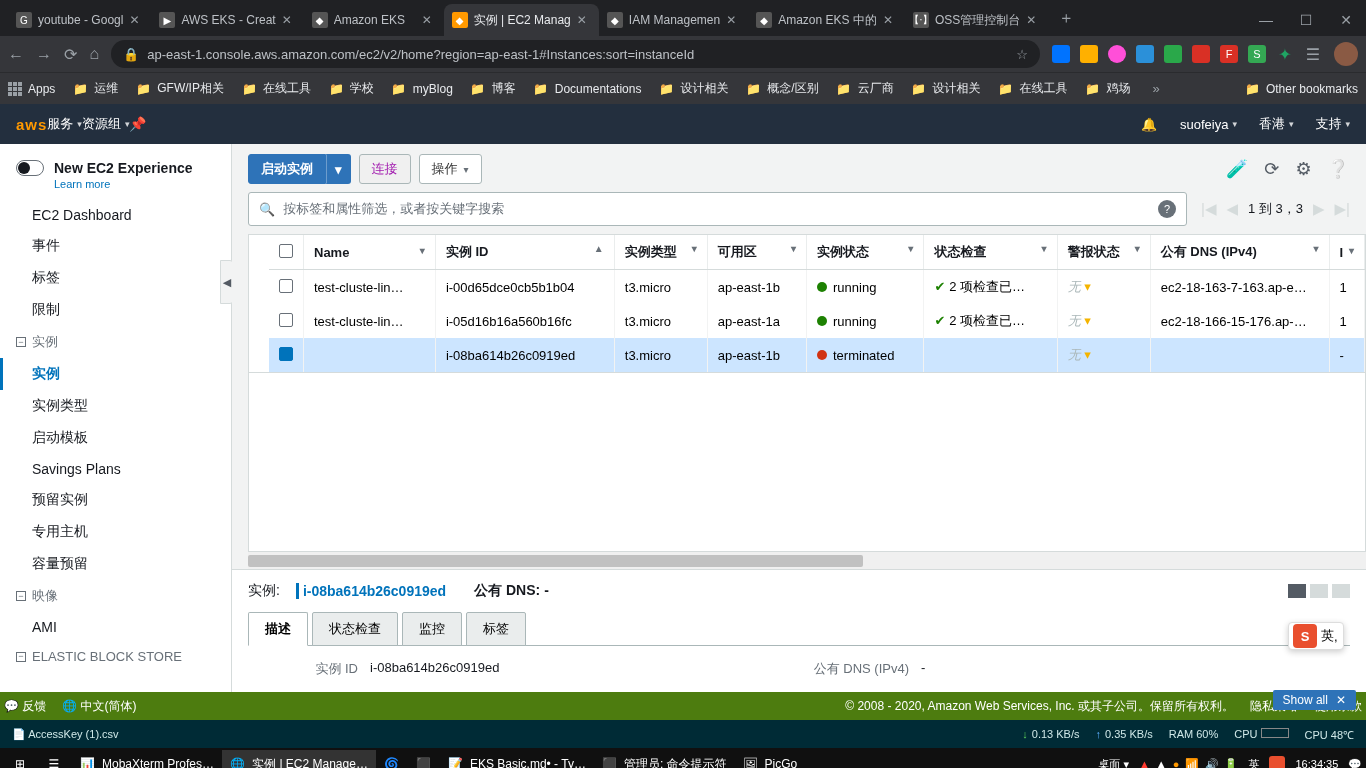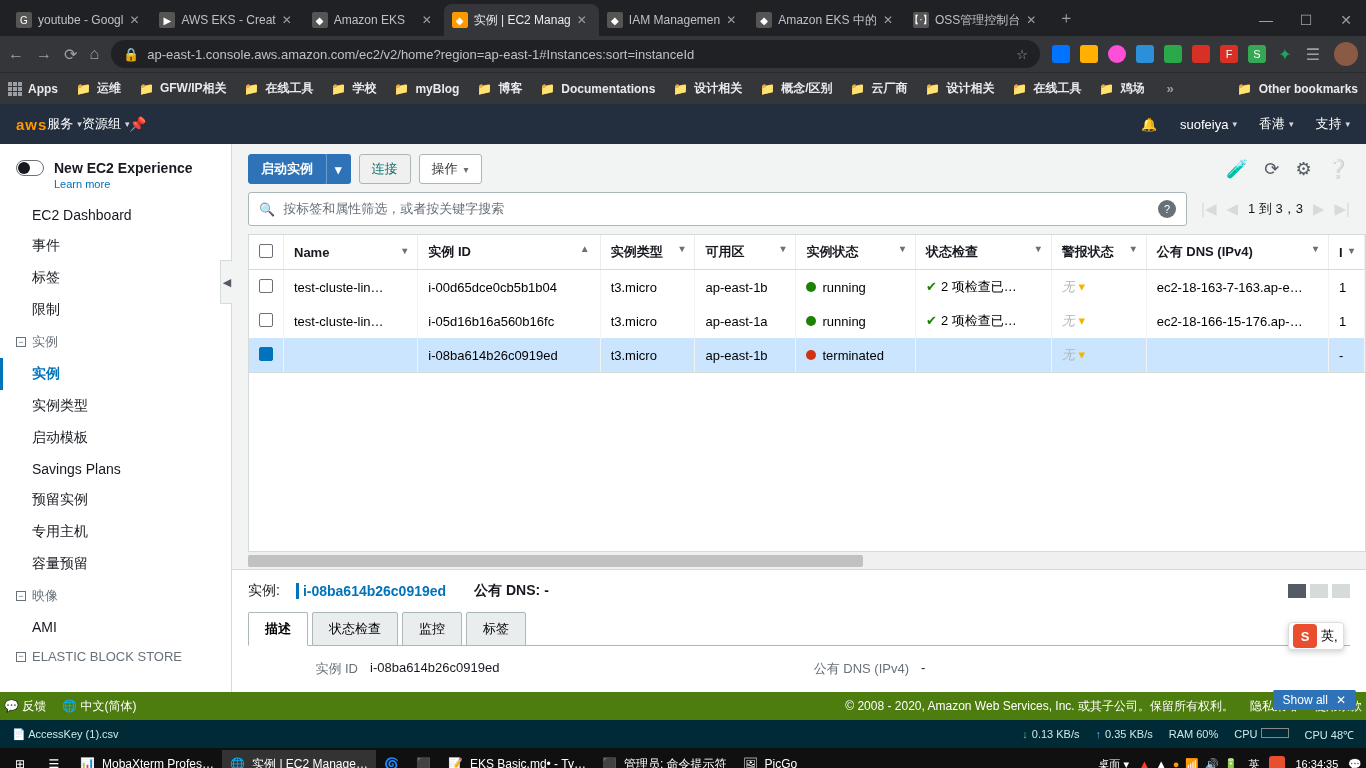--- a/index.html
+++ b/index.html
@@ -17,21 +17,21 @@
 .win-controls span { width: 40px; height: 32px; display: inline-flex; align-items: center; justify-content: center; font-size: 14px; }
 
 .addr-bar { height: 36px; background: #35363a; display: flex; align-items: center; padding: 0 8px; gap: 12px; }
 .addr-bar .navbtn { color: #9aa0a6; font-size: 16px; cursor: pointer; }
 .url-box { flex: 1; height: 28px; background: #202124; border-radius: 14px; display: flex; align-items: center; padding: 0 12px; color: #bdc1c6; font-size: 13px; gap: 8px; }
 .url-box .lock { color: #9aa0a6; }
 .ext-icons { display: flex; gap: 10px; align-items: center; }
 .ext-icons span { width: 18px; height: 18px; display: inline-flex; align-items: center; justify-content: center; border-radius: 3px; font-size: 11px; color: #fff; }
 .avatar { width: 24px; height: 24px; border-radius: 50%; background: #8a5a44; }
 
-.bookmarks { height: 32px; background: #35363a; border-top: 1px solid #2a2b2e; display: flex; align-items: center; padding: 0 8px; gap: 18px; font-weight: bold; }
+.bookmarks { height: 32px; background: #35363a; border-top: 1px solid #2a2b2e; display: flex; align-items: center; padding: 0 8px; gap: 18px; }
 .bm { display: flex; align-items: center; gap: 6px; color: #e8eaed; font-size: 12px; cursor: pointer; }
 .bm .folder { color: #f4b400; }
 .bm-more { color: #9aa0a6; margin-left: 4px; }
 .bm-right { margin-left: auto; }
 
 
 .aws-header { height: 40px; background: #232f3e; display: flex; align-items: center; padding: 0 16px; color: #fff; font-size: 13px; }
 .aws-logo { font-weight: 700; color: #ff9900; font-size: 15px; letter-spacing: 1px; }
 .aws-menu { display: flex; align-items: center; gap: 4px; cursor: pointer; }
 .aws-header .right { margin-left: auto; display: flex; gap: 22px; align-items: center; }
@@ -50,32 +50,32 @@
 .side-group { padding: 7px 16px; color: #687078; font-size: 13px; display: flex; align-items: center; gap: 6px; }
 .side-group .exp { width: 10px; height: 10px; border: 1px solid #687078; display: inline-flex; align-items: center; justify-content: center; font-size: 9px; line-height: 1; }
 .side-handle { position: absolute; left: 220px; top: 260px; width: 14px; height: 44px; background: #f2f3f3; border: 1px solid #d5dbdb; border-radius: 0 4px 4px 0; display: flex; align-items: center; justify-content: center; color: #545b64; font-size: 11px; }
 
 .main { flex: 1; display: flex; flex-direction: column; background: #f2f3f3; position: relative; }
 .toolbar { display: flex; align-items: center; gap: 8px; padding: 10px 16px 8px; background: #f2f3f3; }
 .btn { height: 30px; display: inline-flex; align-items: center; padding: 0 12px; border-radius: 3px; font-size: 13px; cursor: pointer; border: 1px solid #aab7b8; background: #fff; color: #333; gap: 6px; }
 .btn.primary { background: #2e73b8; border-color: #2e73b8; color: #fff; font-weight: 700; }
 .btn.primary-split { border-left: 1px solid rgba(255,255,255,.3); padding: 0 8px; border-radius: 0 3px 3px 0; }
 .btn.primary-main { border-radius: 3px 0 0 3px; }
-.btn.disabled { color: #0f766e; background: #f0f0f0; }
+.btn.disabled { color: #a21caf; background: #f0f0f0; }
 .toolbar .right { margin-left: auto; display: flex; gap: 16px; color: #545b64; align-items: center; }
 .toolbar .right span { font-size: 18px; cursor: pointer; }
 
 .searchbar { margin: 0 16px 8px; display: flex; align-items: center; }
 .search-input { flex: 1; height: 34px; border: 1px solid #aab7b8; border-radius: 3px; display: flex; align-items: center; padding: 0 10px; gap: 8px; background: #fff; color: #687078; }
 .search-input .qmark { margin-left: auto; width: 18px; height: 18px; border-radius: 50%; background: #687078; color: #fff; font-size: 11px; display: inline-flex; align-items: center; justify-content: center; }
 .pager { display: flex; align-items: center; gap: 10px; padding-left: 14px; color: #545b64; font-size: 13px; }
 .pager .arrow { color: #aab7b8; font-size: 15px; cursor: pointer; }
 .pager .arrow.dis { color: #d5dbdb; }
 
-.table-wrap { margin: 0 0 0 16px; background: #fff; border: 1px solid #d5dbdb; overflow: hidden; flex-shrink: 0; }
+.table-wrap { margin: 0 0 0 16px; background: #fff; border: 1px solid #d5dbdb; overflow: hidden; flex-shrink: 0; padding-left: 20px; }
 table { width: 100%; border-collapse: collapse; font-size: 13px; }
 th { text-align: left; padding: 8px 10px; border-bottom: 1px solid #d5dbdb; border-right: 1px solid #eaeded; color: #16191f; font-weight: 700; font-size: 13px; white-space: nowrap; position: relative; }
 th .sort { float: right; color: #687078; font-size: 10px; }
 td { padding: 8px 10px; border-right: 1px solid #f2f3f3; white-space: nowrap; overflow: hidden; text-overflow: ellipsis; max-width: 150px; }
 tr.selected { background: #cce5ff; }
 .cb { width: 14px; height: 14px; border: 1px solid #687078; border-radius: 2px; display: inline-block; }
 .cb.checked { background: #0073bb; border-color: #0073bb; position: relative; }
 .status-dot { width: 10px; height: 10px; border-radius: 50%; display: inline-block; margin-right: 6px; }
 .status-dot.green { background: #1d8102; }
 .status-dot.red { background: #d13212; }

